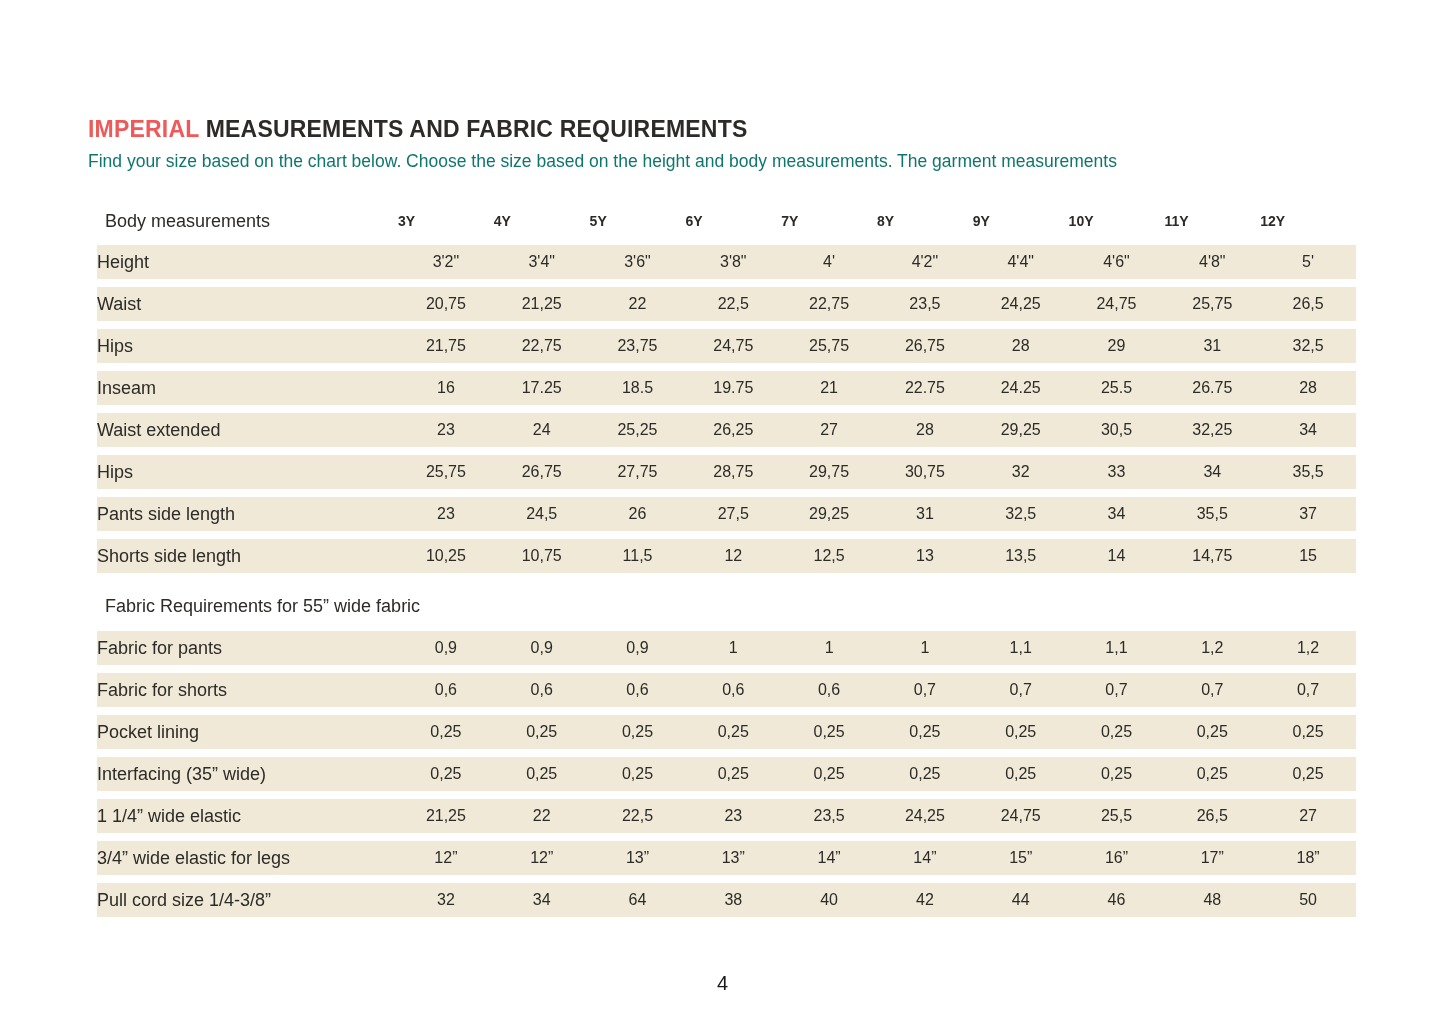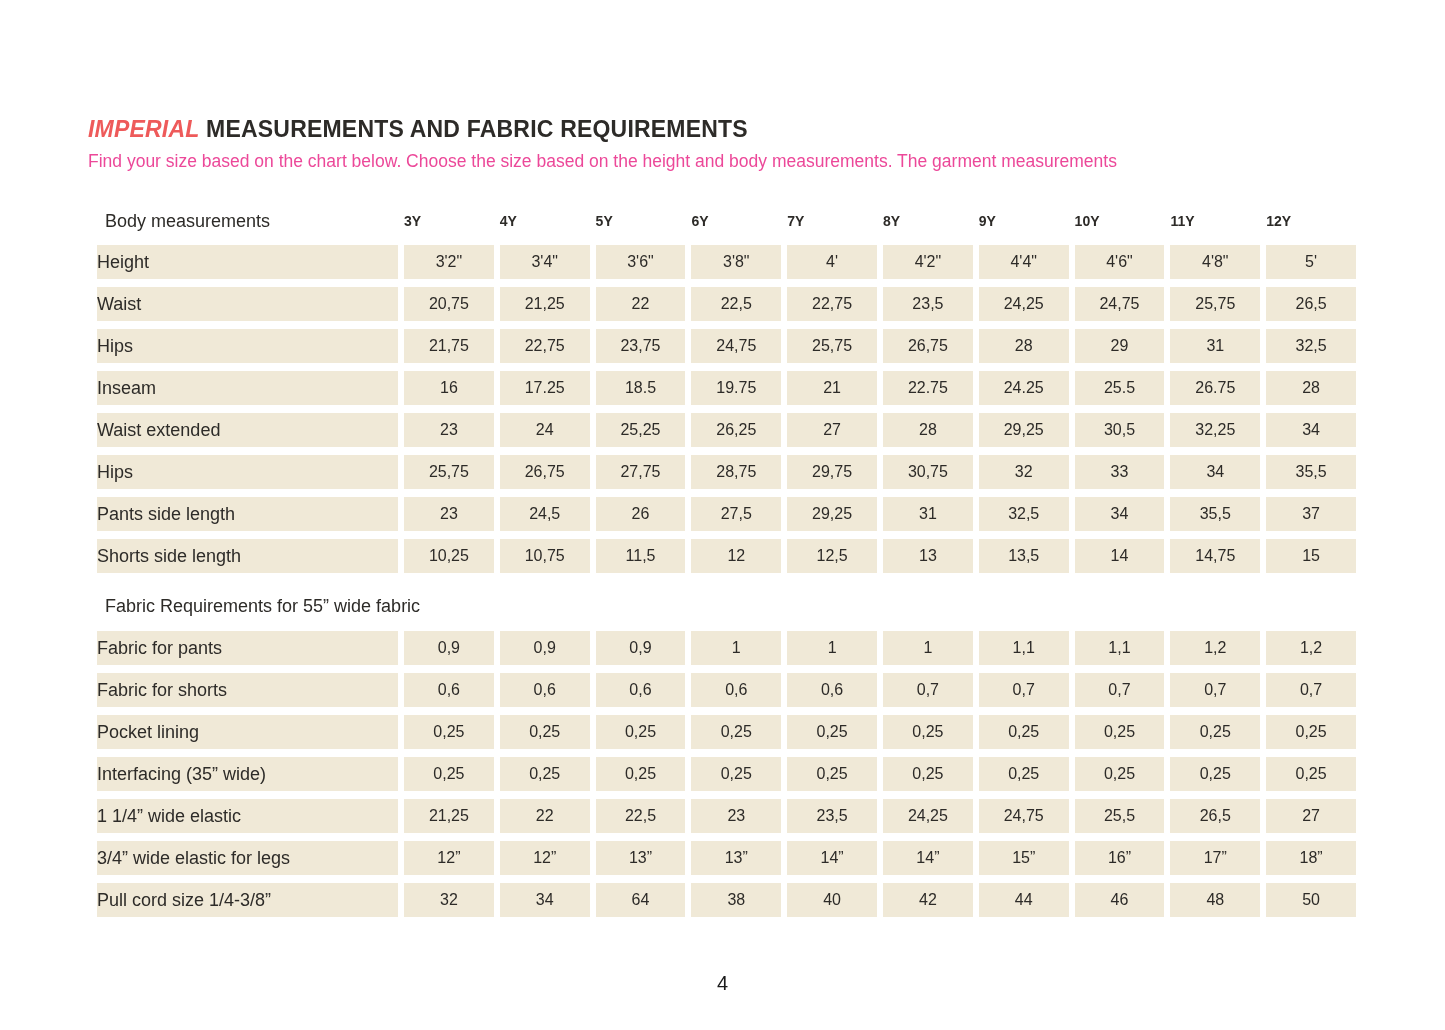--- a/index.html
+++ b/index.html
@@ -5,28 +5,28 @@
   html,body { margin:0; padding:0; background:#ffffff; }
   .page {
     position:relative; width:1445px; height:1030px; background:#ffffff;
     font-family:"Liberation Sans", sans-serif; color:#2d2b28; overflow:hidden;
   }
   .title {
     position:absolute; left:88px; top:116px; margin:0;
     font-size:23px; font-weight:700; letter-spacing:0.2px; color:#2d2b28;
     white-space:nowrap;
   }
-  .title .accent { color:var(--accent,#ee5a5a);font-style:italic; }
+  .title .accent { color:var(--accent,#ee5a5a); }
   .intro {
     position:absolute; left:88px; top:149px; width:1290px; margin:0;
-    font-size:17.5px; line-height:25.5px; color:#ec4899;
+    font-size:17.5px; line-height:25.5px; color:#0f766e;
   }
   .size-table { position:absolute; left:97px; top:203px; width:1259px; }
   .grid-row {
-    display:grid; grid-template-columns:301px repeat(10,1fr); column-gap:6px;
+    display:grid; grid-template-columns:301px repeat(10,1fr); 
   }
   .header-row { height:36px; margin-bottom:6px; align-items:center; }
   .header-label { font-size:18px; padding-left:8px; }
   .size-h { font-weight:700; font-size:14px; }
   .data-row { height:34px; margin-bottom:8px; }
   .cell { background:var(--cell,#f0e9d7); display:flex; align-items:center; height:34px; }
   .label-cell { padding-left:0; font-size:18px; }
   .value-cell { justify-content:center; font-size:16px; }
   .section-row {
     height:50px; display:flex; align-items:center; padding-left:8px; font-size:18px;

